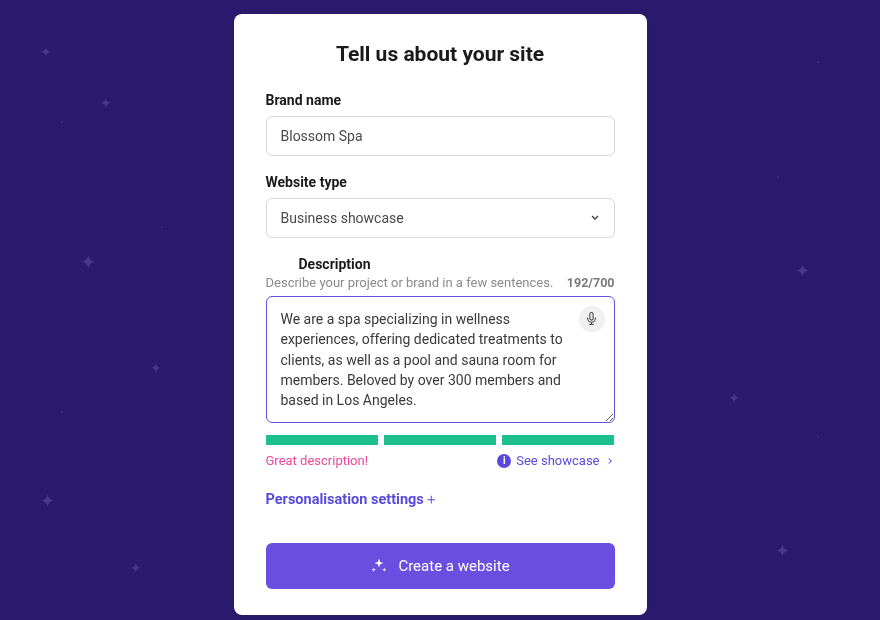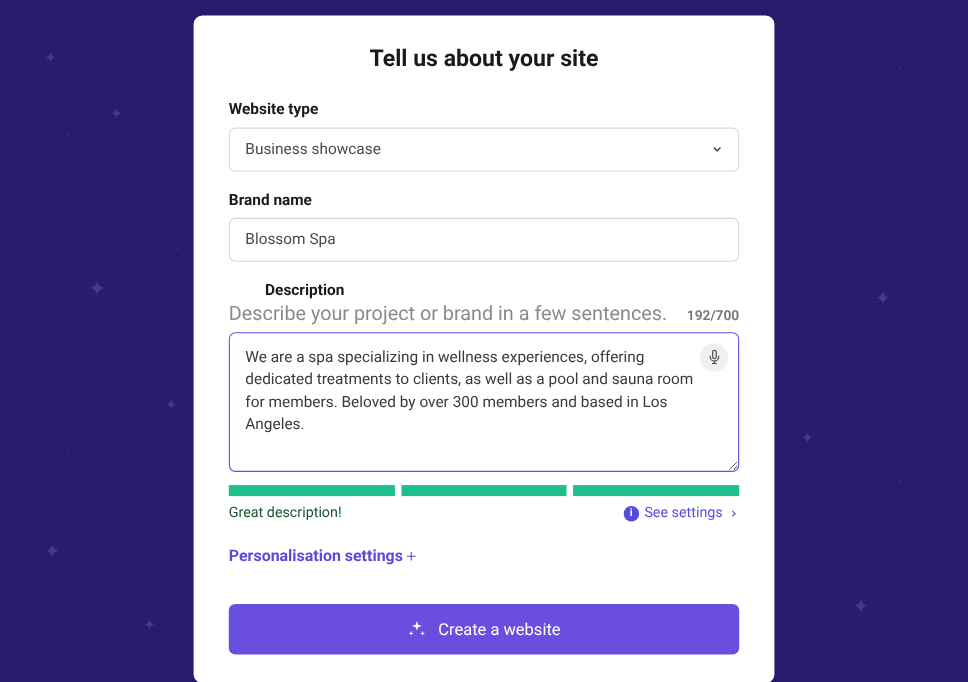--- a/index.html
+++ b/index.html
@@ -13,21 +13,21 @@
     }
     .sparkle {
       position: absolute;
       color: #5a4aa5;
       font-size: 14px;
       opacity: 0.6;
       pointer-events: none;
     }
     .card {
       background: #ffffff;
-      width: 528px;
+      width: 413px;
       margin: 14px auto 0;
       border-radius: 8px;
       padding: 28px 32px 26px;
       box-shadow: 0 2px 8px rgba(0,0,0,0.1);
     }
     .title {
       font-size: 21px;
       font-weight: 700;
       color: #1a1a1a;
       text-align: center;
@@ -74,21 +74,21 @@
       pointer-events: none;
       color: #3a3a3a;
     }
     .desc-meta {
       display: flex;
       justify-content: space-between;
       align-items: baseline;
       margin-bottom: 6px;
     }
     .desc-hint {
-      font-size: 18px;
+      font-size: 13px;
       color: #8a8a90;
     }
     .char-count {
       font-size: 12.5px;
       color: #7a7a80;
       font-weight: bold;
     }
     .textarea-wrapper { position: relative; }
     .textarea-input {
       width: 100%;
@@ -130,21 +130,21 @@
       background: #1dbf8f;
     }
     .desc-feedback-row {
       display: flex;
       justify-content: space-between;
       align-items: center;
       margin-bottom: 22px;
     }
     .feedback-text {
       font-size: 13px;
-      color: #14532d;
+      color: #ec4899;
     }
     .see-example {
       display: flex;
       align-items: center;
       gap: 5px;
       font-size: 13px;
       color: #5a4adb;
       cursor: pointer;
     }
     .see-example .info-icon {
@@ -207,34 +207,34 @@
 <div class="sparkle" style="top:170px; right:100px;">·</div>
 <div class="sparkle" style="top:260px; right:70px; font-size:18px;">✦</div>
 <div class="sparkle" style="top:390px; right:140px;">✦</div>
 <div class="sparkle" style="top:430px; right:60px;">·</div>
 <div class="sparkle" style="top:540px; right:90px; font-size:18px;">✦</div>
 
 <div class="card">
   <h1 class="title">Tell us about your site</h1>
 
   <div class="field-group">
+    <label class="field-label">Brand name</label>
+    <input class="text-input" type="text" value="Blossom Spa" style="">
+  </div>
+
+  <div class="field-group">
     <label class="field-label">Website type</label>
     <div class="select-wrapper">
       <div class="select-input">Business showcase</div>
       <span class="select-chevron">
         <svg width="12" height="12" viewBox="0 0 24 24" fill="none" stroke="currentColor" stroke-width="2.5">
             <polyline points="6 9 12 15 18 9"></polyline>
           </svg>
       </span>
     </div>
-  </div>
-
-  <div class="field-group">
-    <label class="field-label">Brand name</label>
-    <input class="text-input" type="text" value="Blossom Spa" style="">
   </div>
 
   <div class="field-group" style="margin-bottom:8px;">
     <label class="field-label" style="margin-bottom:3px;padding-left:33px;">Description</label>
     <div class="desc-meta">
       <span class="desc-hint">Describe your project or brand in a few sentences.</span>
       <span class="char-count">192/700</span>
     </div>
     <div class="textarea-wrapper">
       <textarea class="textarea-input" rows="5" style="">We are a spa specializing in wellness experiences, offering dedicated treatments to clients, as well as a pool and sauna room for members. Beloved by over 300 members and based in Los Angeles.</textarea>
@@ -251,21 +251,21 @@
     </div>
     <div class="progress-bar">
       <div class="progress-seg"></div>
       <div class="progress-seg"></div>
       <div class="progress-seg"></div>
     </div>
     <div class="desc-feedback-row">
       <span class="feedback-text">Great description!</span>
       <a class="see-example">
         <span class="info-icon">i</span>
-        <span>See settings</span>
+        <span>See showcase</span>
         <svg width="10" height="10" viewBox="0 0 24 24" fill="none" stroke="currentColor" stroke-width="2.5">
             <polyline points="9 18 15 12 9 6"></polyline>
           </svg>
       </a>
     </div>
   </div>
 
   <div class="personalisation">
     <span>Personalisation settings</span>
     <span class="plus-icon">＋</span>

